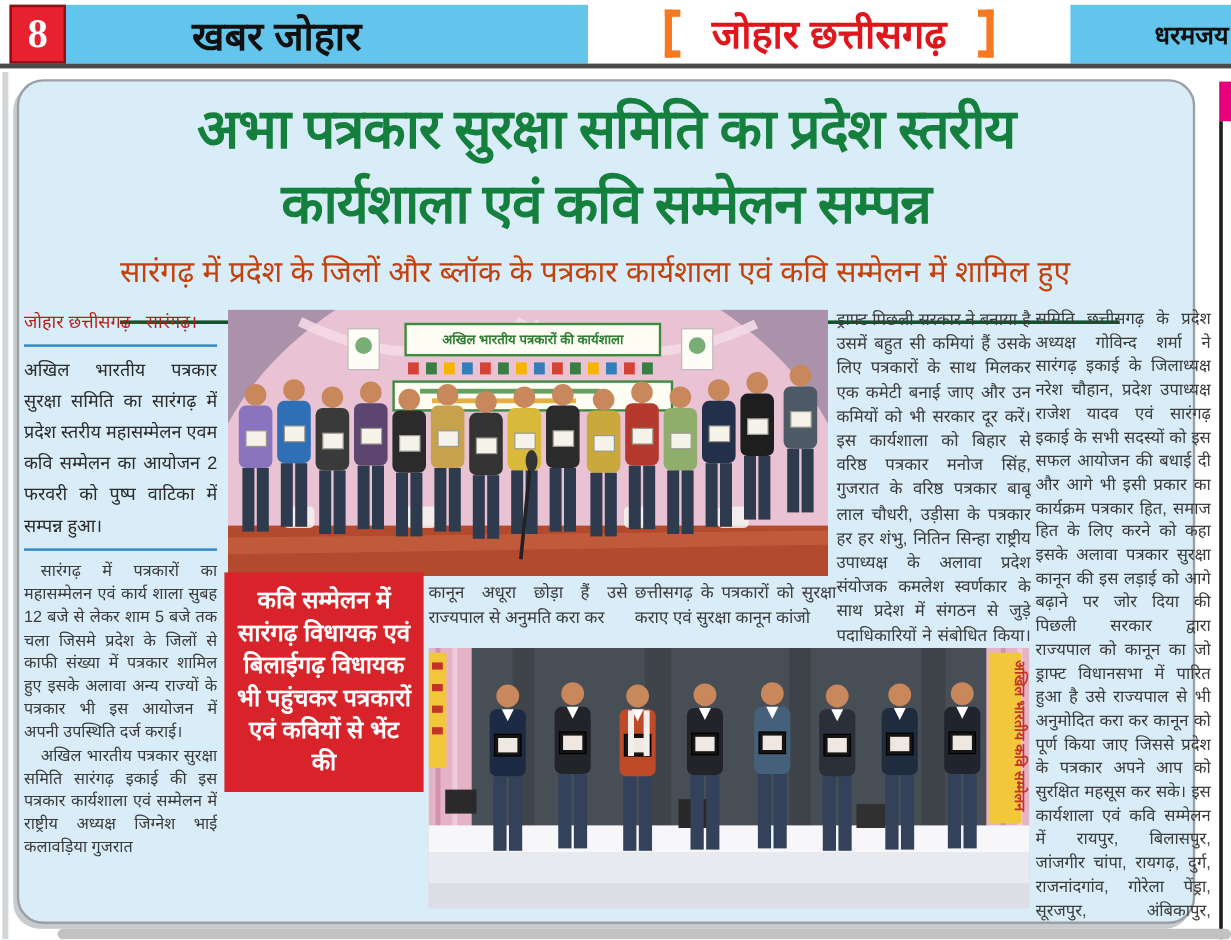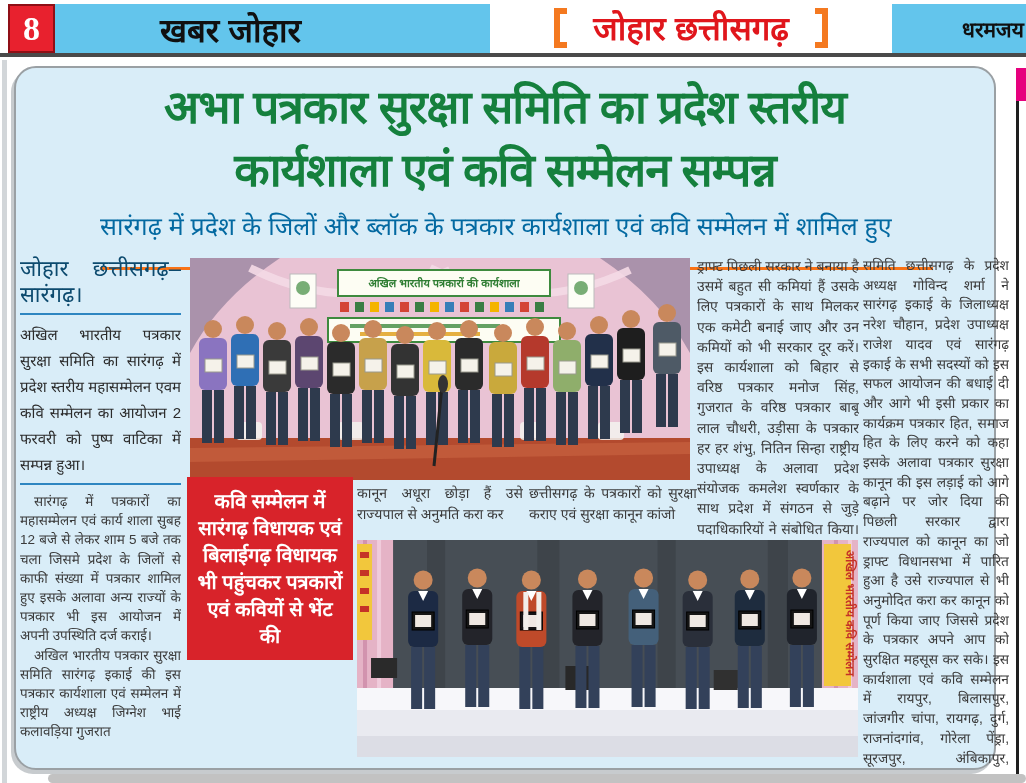--- a/index.html
+++ b/index.html
@@ -21,27 +21,27 @@
   .mast-center{font-size:33px;font-weight:bold;color:#E0161C;}
   .mast-right{position:absolute;left:962px;top:15px;font-size:21px;font-weight:bold;color:#101010;white-space:nowrap;}
   .mast-rule{position:absolute;left:0;top:53px;width:1026px;height:4px;background:#4A4A4A;}
   .left-rule{position:absolute;left:2px;top:60px;width:5px;height:723px;background:#D2D6D9;}
 
   
   .article-bg{position:absolute;left:14px;top:66px;width:982px;height:704px;background:#D9EDF8;
           border:2px solid #9AA0A4;border-radius:22px;box-shadow:-3px 4px 0 #C7CBCE;box-sizing:border-box;}
   .headline{position:absolute;left:14px;top:76px;width:982px;text-align:center;color:#15803d;
           font-weight:bold;font-size:46px;line-height:63px;letter-spacing:-1px;}
-  .subhead{position:absolute;left:100px;top:208px;width:833px;font-size:25px;color:#0369a1;
-          padding-bottom:25px;border-bottom:3px solid #f97316;}
+  .subhead{position:absolute;left:100px;top:208px;width:833px;font-size:25px;color:#c2410c;
+          padding-bottom:25px;border-bottom:3px solid #14532d;}
 
   
   .col{position:absolute;color:#3B3B3B;text-align:justify;overflow:hidden;}
   .col1{left:20px;top:256px;width:161px;height:512px;}
-  .dateline{font-size:22px;line-height:26px;color:#0c4a6e;}
+  .dateline{font-size:15px;line-height:26px;color:#b91c1c;}
   .blue-rule{border:none;border-top:2px solid #2E86C1;margin:5px 0 7px 0;}
   .lead{font-size:15px;line-height:26px;color:#2B2B2B;}
   .small{font-size:13.5px;line-height:19.2px;}
   .indent{text-indent:14px;}
   .col2{left:186px;top:662px;width:168px;height:108px;font-size:13.5px;line-height:18.8px;}
   .col3{left:357px;top:483px;width:166px;height:46px;font-size:14px;line-height:21px;}
   .col4{left:529px;top:483px;width:168px;height:46px;font-size:14px;line-height:21px;}
   .col5{left:697px;top:256px;width:162px;height:280px;font-size:14px;line-height:20.2px;}
   .col6{left:863px;top:256px;width:146px;height:512px;font-size:13.8px;line-height:19.7px;}
 

